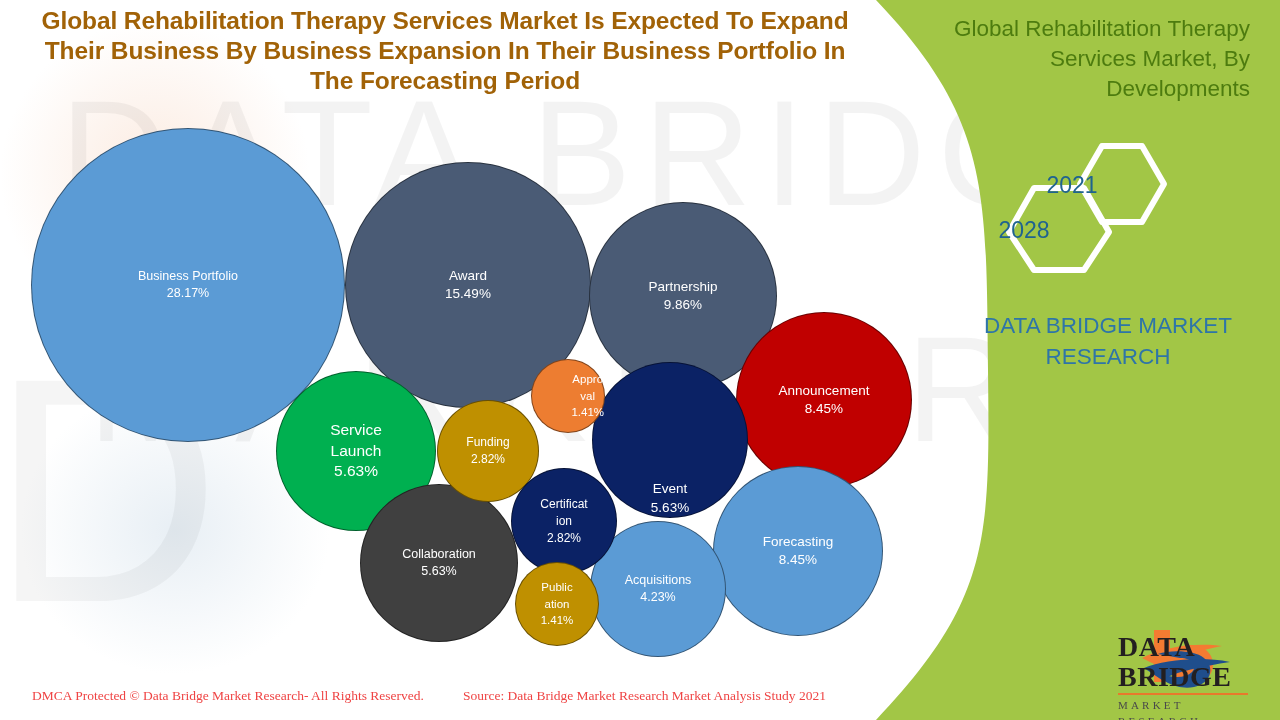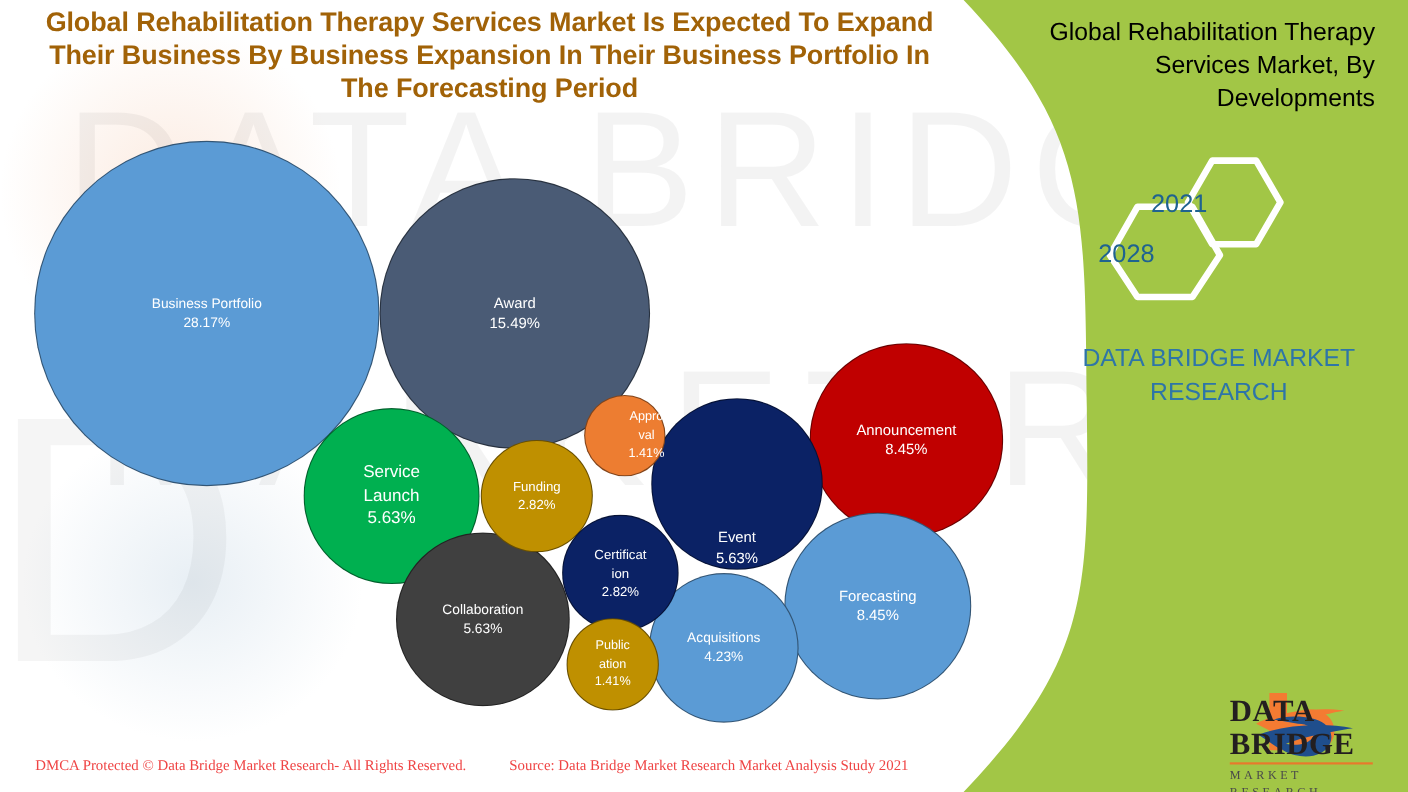--- a/index.html
+++ b/index.html
@@ -48,21 +48,21 @@
   }
 
   
   .green-panel{
     position:absolute;right:0;top:0;width:440px;height:720px;
     overflow:visible;
   }
   .green-panel svg{position:absolute;right:0;top:0;}
   .panel-title{
     position:absolute;right:30px;top:14px;width:340px;
-    text-align:right;color:#000000;
+    text-align:right;color:#4d7c0f;
     font-size:22.5px;line-height:30px;font-weight:400;
   }
   .hex-wrap{position:absolute;right:86px;top:142px;width:200px;height:132px;}
   .hex-label{
     position:absolute;color:#1F6390;font-size:23px;font-weight:400;
     width:100%;text-align:center;
   }
   .brand-text{
     position:absolute;right:14px;top:310px;width:316px;
     text-align:center;color:#2E75A8;
@@ -120,20 +120,26 @@
       <div class="bubble" style="left: 31px; top: 128px; width: 314px; height: 314px; background: rgb(91, 155, 213); border: 1px solid rgba(0, 0, 0, 0.45); font-size: 12.5px; line-height: 17.5px;">
         <div>
           <span class="lbl">Business Portfolio</span>
           <span class="val">28.17%</span>
         </div>
       </div>
       <div class="bubble" style="left: 345px; top: 162px; width: 246px; height: 246px; background: rgb(74, 91, 117); border: 1px solid rgba(0, 0, 0, 0.45); font-size: 13.5px; line-height: 18.5px;">
         <div>
           <span class="lbl">Award</span>
           <span class="val">15.49%</span>
+        </div>
+      </div>
+      <div class="bubble" style="left: 589px; top: 202px; width: 188px; height: 188px; background: rgb(74, 91, 117); border: 1px solid rgba(0, 0, 0, 0.45); font-size: 13.5px; line-height: 18.5px;">
+        <div>
+          <span class="lbl">Partnership</span>
+          <span class="val">9.86%</span>
         </div>
       </div>
       <div class="bubble" style="left: 736px; top: 312px; width: 176px; height: 176px; background: rgb(192, 0, 0); border: 1px solid rgba(0, 0, 0, 0.45); font-size: 13.5px; line-height: 18.5px;">
         <div>
           <span class="lbl">Announcement</span>
           <span class="val">8.45%</span>
         </div>
       </div>
       <div class="bubble" style="left: 713px; top: 466px; width: 170px; height: 170px; background: rgb(91, 155, 213); border: 1px solid rgba(0, 0, 0, 0.45); font-size: 13.5px; line-height: 18.5px;">
         <div>

